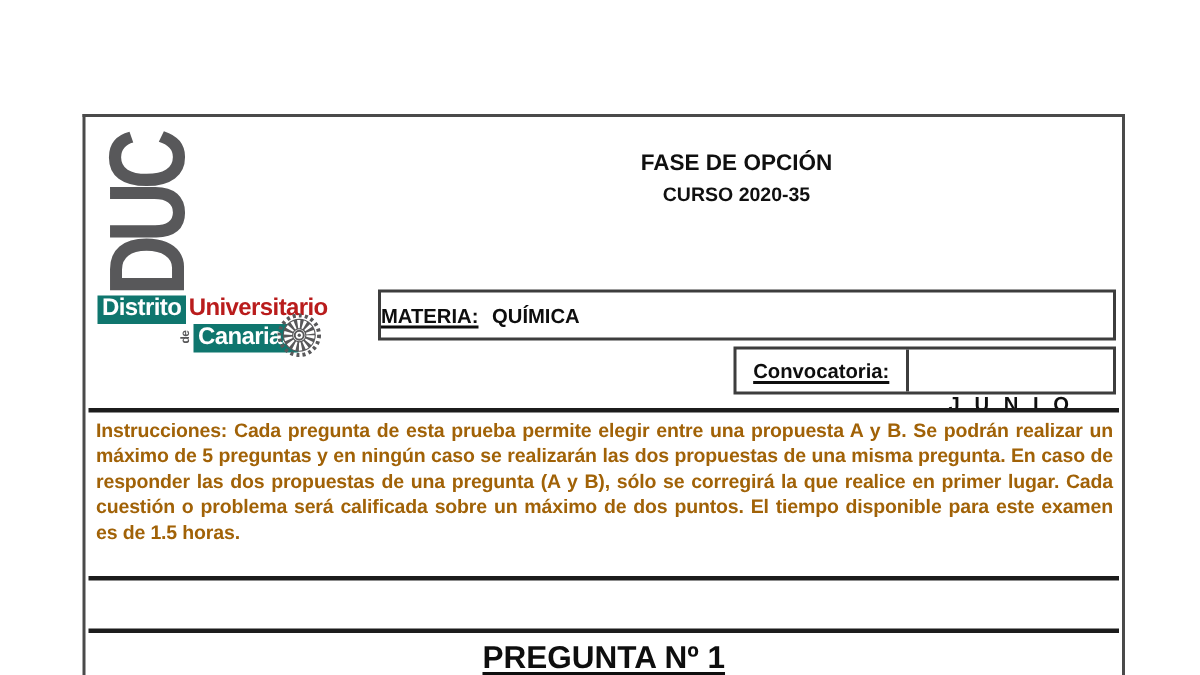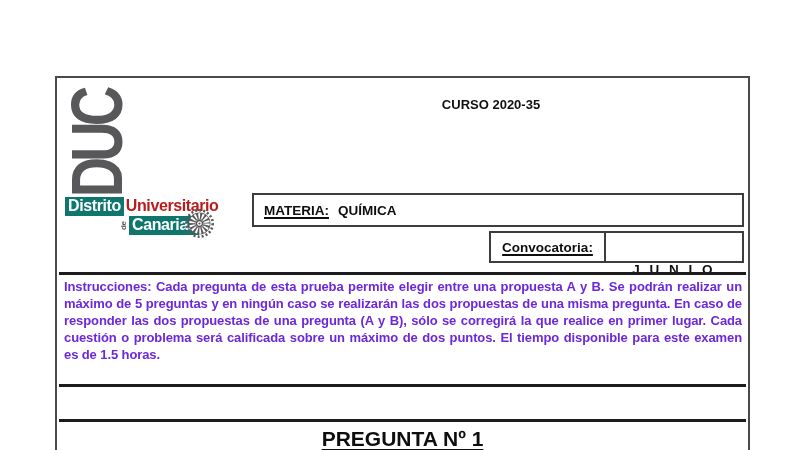--- a/index.html
+++ b/index.html
@@ -24,35 +24,35 @@
 
   
   .titles{position:absolute;left:185px;right:8px;top:16px;text-align:center;color:#101010;}
   .t1{font-size:18px;font-weight:bold;line-height:23px;letter-spacing:-0.3px;}
   .t2{font-size:18px;font-weight:bold;line-height:23px;margin-top:3px;letter-spacing:-0.3px;}
   .t3{font-size:15px;font-weight:bold;line-height:20px;margin-top:5px;}
   .t4{font-size:13px;font-weight:bold;line-height:16px;margin-top:3px;}
 
   
   .materia{position:absolute;left:195px;top:115px;width:492px;height:34px;border:2px solid #3d3d3d;
-           box-sizing:border-box;display:flex;align-items:center;padding-left:10px;background:#fff;}
+           box-sizing:border-box;display:flex;align-items:center;background:#fff;}
   .materia .lbl{font-size:13.5px;font-weight:bold;text-decoration:underline;text-decoration-thickness:2px;text-underline-offset:2px;}
   .materia .val{font-size:13.5px;font-weight:bold;margin-left:9px;}
   .convocatoria{position:absolute;left:432px;top:153px;width:255px;height:32px;border:2px solid #3d3d3d;
            box-sizing:border-box;display:flex;background:#fff;text-align:center;}
   .conv-cell-l{flex:0 0 113px;border-right:2px solid #3d3d3d;display:flex;align-items:center;justify-content:center;}
   .conv-cell-r{flex:1;display:flex;align-items:center;justify-content:center;margin-top:36px;}
   .conv-lbl{font-size:13.5px;font-weight:bold;text-decoration:underline;text-decoration-thickness:2px;text-underline-offset:2px;}
   .conv-val{font-size:13.5px;font-weight:bold;letter-spacing:3px;}
 
   
   .hr{position:absolute;left:2px;right:2px;height:3px;background:#1c1c1c;}
   .hr1{top:194px;} .hr2{top:306px;} .hr3{top:341px;}
   .instructions{position:absolute;top:200px;left:7px;right:6px;font-size:13px;font-weight:bold;
-                text-align:justify;line-height:17px;color:#6d28d9;letter-spacing:-0.1px;}
+                text-align:justify;line-height:17px;color:#a16207;letter-spacing:-0.1px;}
   .pregunta{position:absolute;top:349px;left:0;right:0;text-align:center;font-size:21px;font-weight:bold;
             text-decoration:underline;text-decoration-thickness:2px;text-underline-offset:3px;}
 </style>
 </head>
 <body>
 
 <div class="screen">
   <div class="column">
 
     <div>
@@ -69,20 +69,21 @@
           <circle cx="15.5" cy="15.5" r="11" fill="#58585a"></circle>
           <circle cx="15.5" cy="15.5" r="7.5" fill="none" stroke="#ffffff" stroke-width="5.5" stroke-dasharray="1.7 1.7"></circle>
           <circle cx="15.5" cy="15.5" r="4" fill="#ffffff"></circle>
           <circle cx="15.5" cy="15.5" r="3" fill="none" stroke="#58585a" stroke-width="1.3"></circle>
           <circle cx="15.5" cy="15.5" r="1.1" fill="#58585a"></circle>
         </svg>
       </div>
     </div>
 
     <div class="titles">
+      <div class="t3">FASE DE OPCIÓN</div>
       <div class="t4">CURSO 2020-35</div>
     </div>
 
     <div class="materia">
       <span class="lbl">MATERIA:</span>
       <span class="val">QUÍMICA</span>
     </div>
 
     <div class="convocatoria">
       <div class="conv-cell-l">

